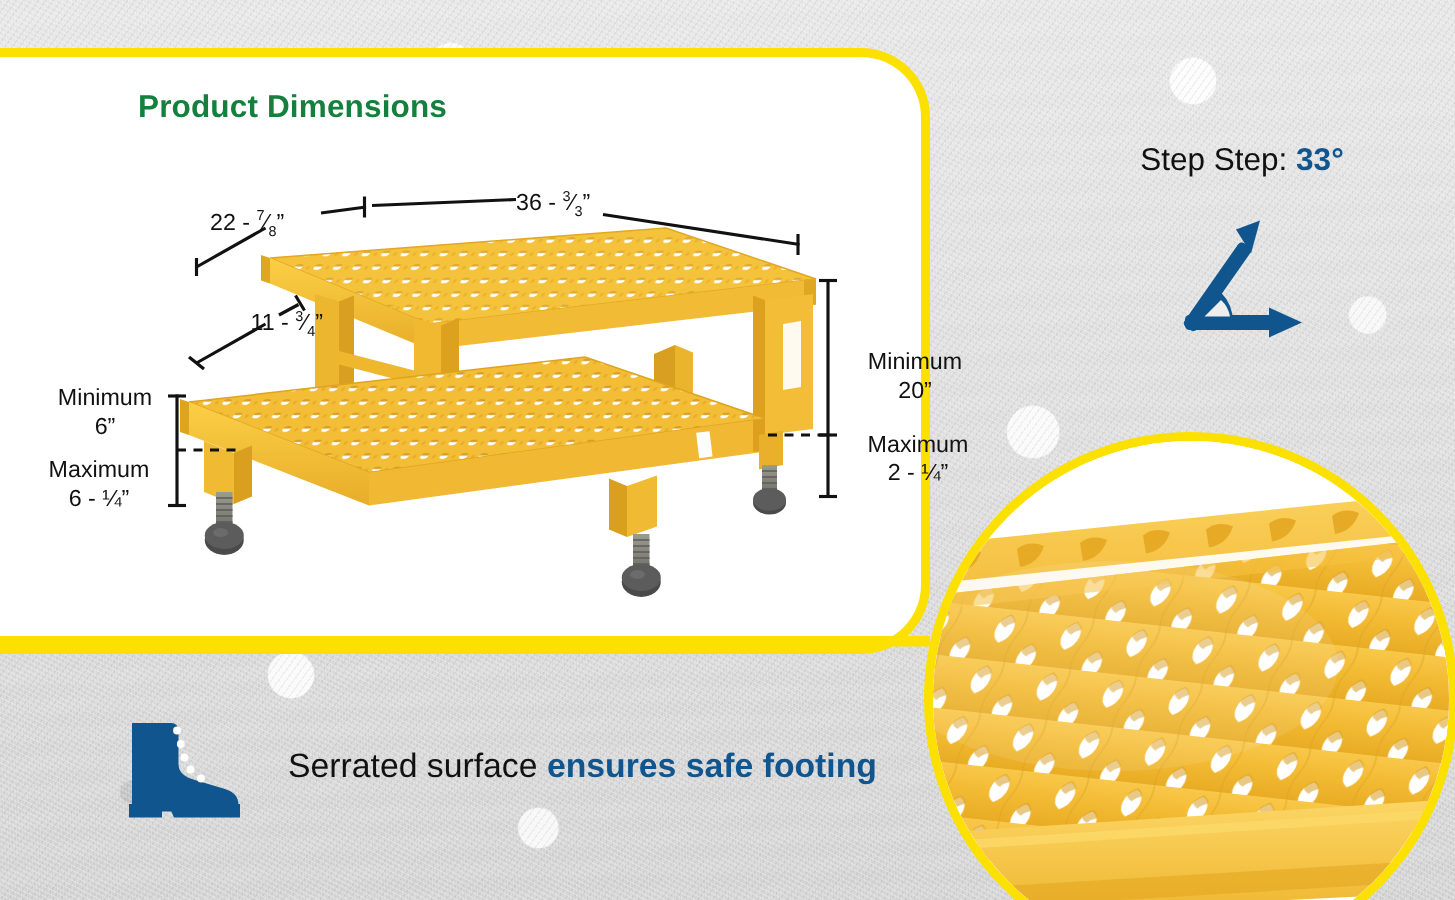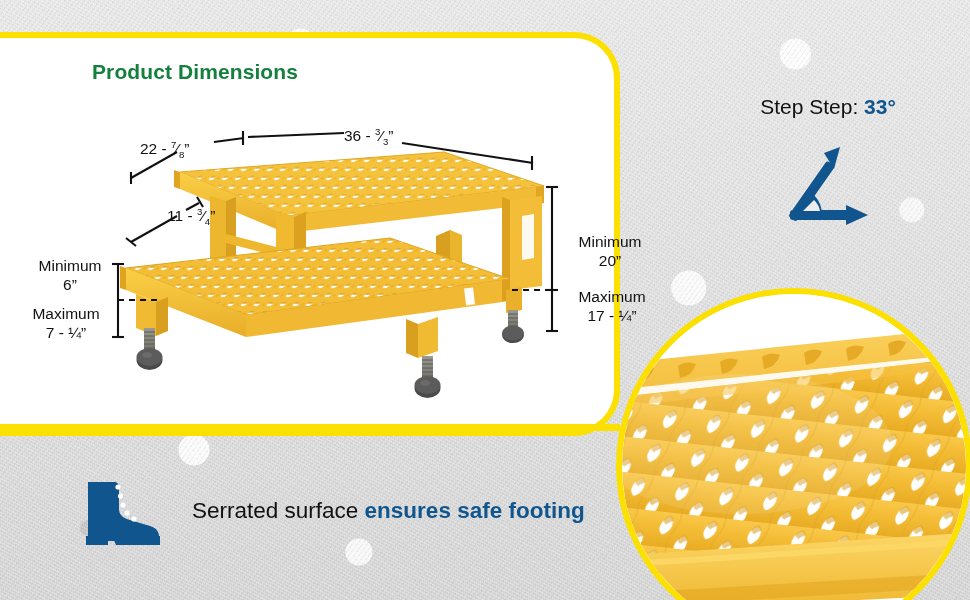--- a/index.html
+++ b/index.html
@@ -286,29 +286,29 @@
   <div class="dim d-22">22&nbsp;-&nbsp;<sup>7</sup>⁄<sub>8</sub>”</div>
   <div class="dim d-36">36&nbsp;-&nbsp;<sup>3</sup>⁄<sub>3</sub>”</div>
   <div class="dim d-11">11&nbsp;-&nbsp;<sup>3</sup>⁄<sub>4</sub>”</div>
 
   <div class="dim d-min6">
     <span>Minimum</span><br>
     <span>6”</span>
   </div>
   <div class="dim d-max8">
     <span>Maximum</span><br>
-    <span>7 - ¼”</span>
+    <span>6 - ¼”</span>
   </div>
   <div class="dim d-min13">
     <span>Minimum</span><br>
     <span>20”</span>
   </div>
   <div class="dim d-max15">
     <span>Maximum</span><br>
-    <span>17 - ¼”</span>
+    <span>2 - ¼”</span>
   </div>
 
   <div class="angle-block">
     <div class="angle-title">
       <span>Step Step: </span><b>33°</b>
     </div>
     <svg class="angle-icon" width="92" height="92" viewBox="0 0 92 92">
       <g fill="#10558e">
 
         <rect x="8" y="71" width="62" height="10" rx="3"></rect>

